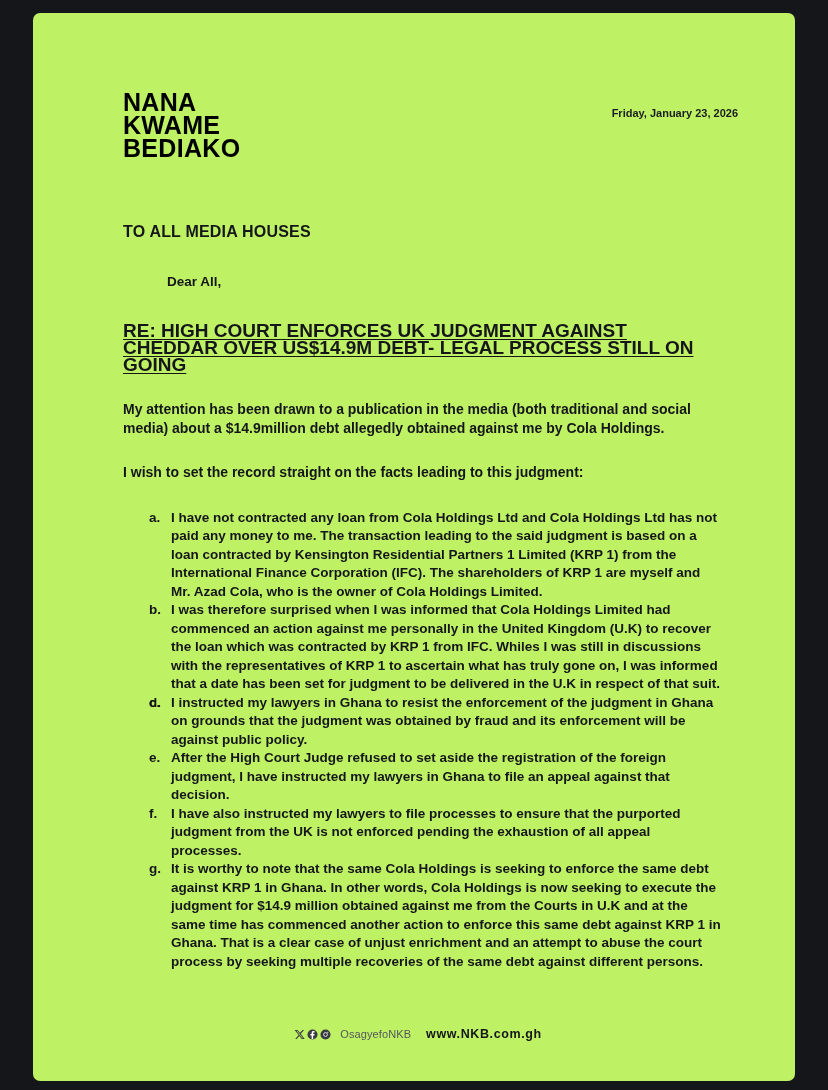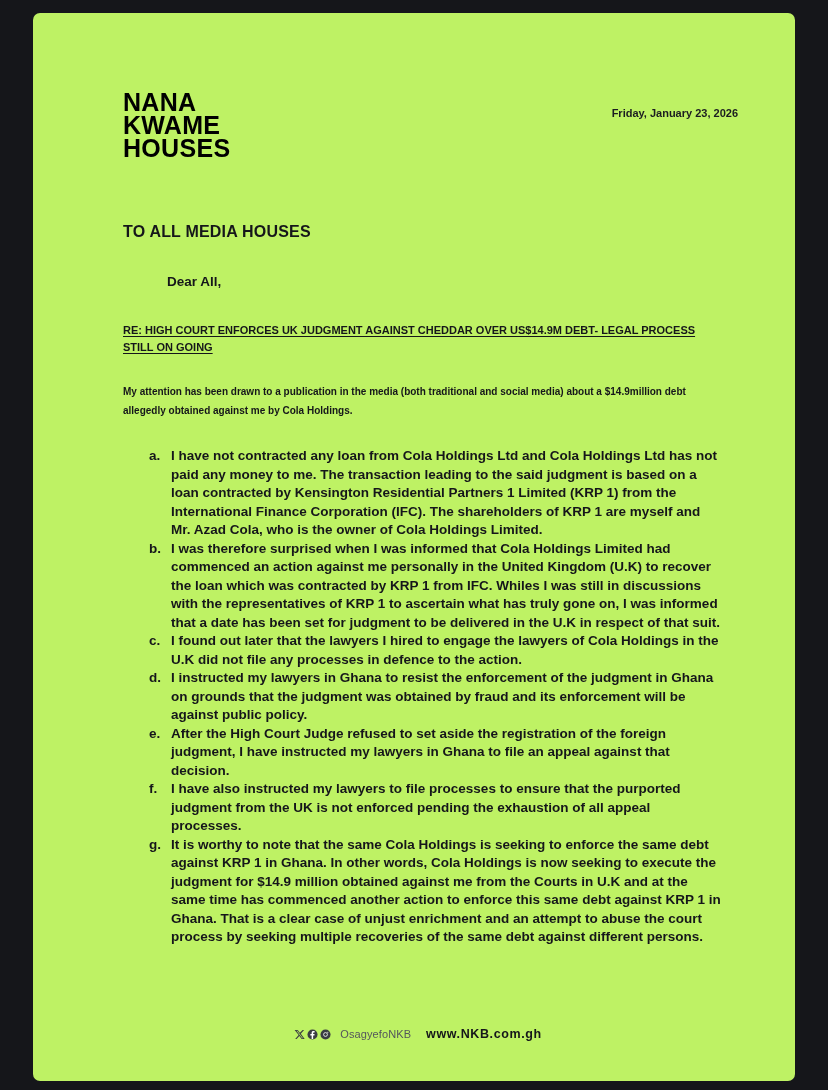--- a/index.html
+++ b/index.html
@@ -68,30 +68,30 @@
     letter-spacing: 0.2px;
   }
   .salutation {
     margin-top: 33px;
     font-size: 13.5px;
     font-weight: 700;
     padding-left: 44px;
   }
   .subject {
     margin-top: 33px;
-    font-size: 11px;
+    font-size: 19px;
     font-weight: 700;
     line-height: 17px;
     text-decoration: underline;
     text-underline-offset: 2px;
     max-width: 580px;
   }
   .para {
     margin-top: 27px;
-    font-size: 10px;
+    font-size: 14px;
     font-weight: 700;
     line-height: 18.5px;
     max-width: 580px;
   }
   .para.tight {
     margin-top: 26px;
   }
   
   .facts-list {
     margin: 27px 0 0 0;
@@ -151,46 +151,46 @@
 </head>
 <body>
 
 <div class="page">
   <div class="sheet">
 
     <div class="header">
       <div class="logo">
         <div>NANA</div>
         <div>KWAME</div>
-        <div>HOUSES</div>
+        <div>BEDIAKO</div>
       </div>
       <div class="letter-date">Friday, January 23, 2026</div>
     </div>
 
     <div class="addressee">TO ALL MEDIA HOUSES</div>
 
     <div class="salutation">Dear All,</div>
 
     <div class="subject">RE: HIGH COURT ENFORCES UK JUDGMENT AGAINST CHEDDAR OVER US$14.9M DEBT- LEGAL PROCESS STILL ON GOING</div>
 
     <div class="para">My attention has been drawn to a publication in the media (both traditional and social media) about a $14.9million debt allegedly obtained against me by Cola Holdings.</div>
 
+    <div class="para tight">I wish to set the record straight on the facts leading to this judgment:</div>
 
     <ul class="facts-list">
       <li>
         <span class="marker">a.</span>
         <span>I have not contracted any loan from Cola Holdings Ltd and Cola Holdings Ltd has not paid any money to me.  The transaction leading to the said judgment is based on a loan contracted by Kensington Residential Partners 1 Limited (KRP 1) from the International Finance Corporation (IFC). The shareholders of KRP 1 are myself and Mr. Azad Cola, who is the owner of Cola Holdings Limited.</span>
       </li>
       <li>
         <span class="marker">b.</span>
         <span>I was therefore surprised when I was informed that Cola Holdings Limited had commenced an action against me personally in the United Kingdom (U.K) to recover the loan which was contracted by KRP 1 from IFC. Whiles I was still in discussions with the representatives of KRP 1 to ascertain what has truly gone on, I was informed that a date has been set for judgment to be delivered in the U.K in respect of that suit.</span>
       </li>
       <li>
         <span class="marker">c.</span>
-        <span>I found out later that the lawyers I hired to engage the lawyers of Cola Holdings in the U.K did not file any processes in defence to the action.</span>
       </li>
       <li>
         <span class="marker">d.</span>
         <span>I instructed my lawyers in Ghana to resist the enforcement of the judgment in Ghana on grounds that the judgment was obtained by fraud and its enforcement will be against public policy.</span>
       </li>
       <li>
         <span class="marker">e.</span>
         <span>After the High Court Judge refused to set aside the registration of the foreign judgment, I have instructed my lawyers in Ghana to file an appeal against that decision.</span>
       </li>
       <li>

